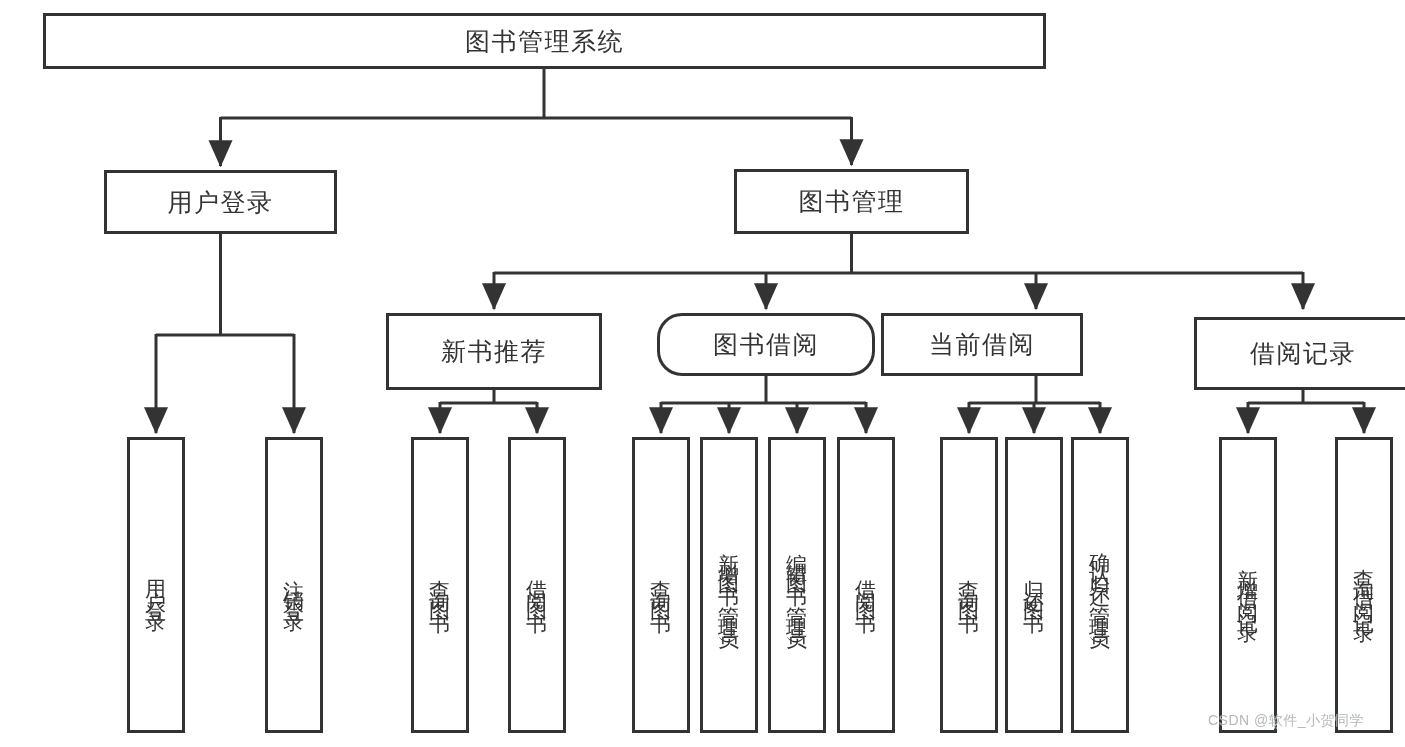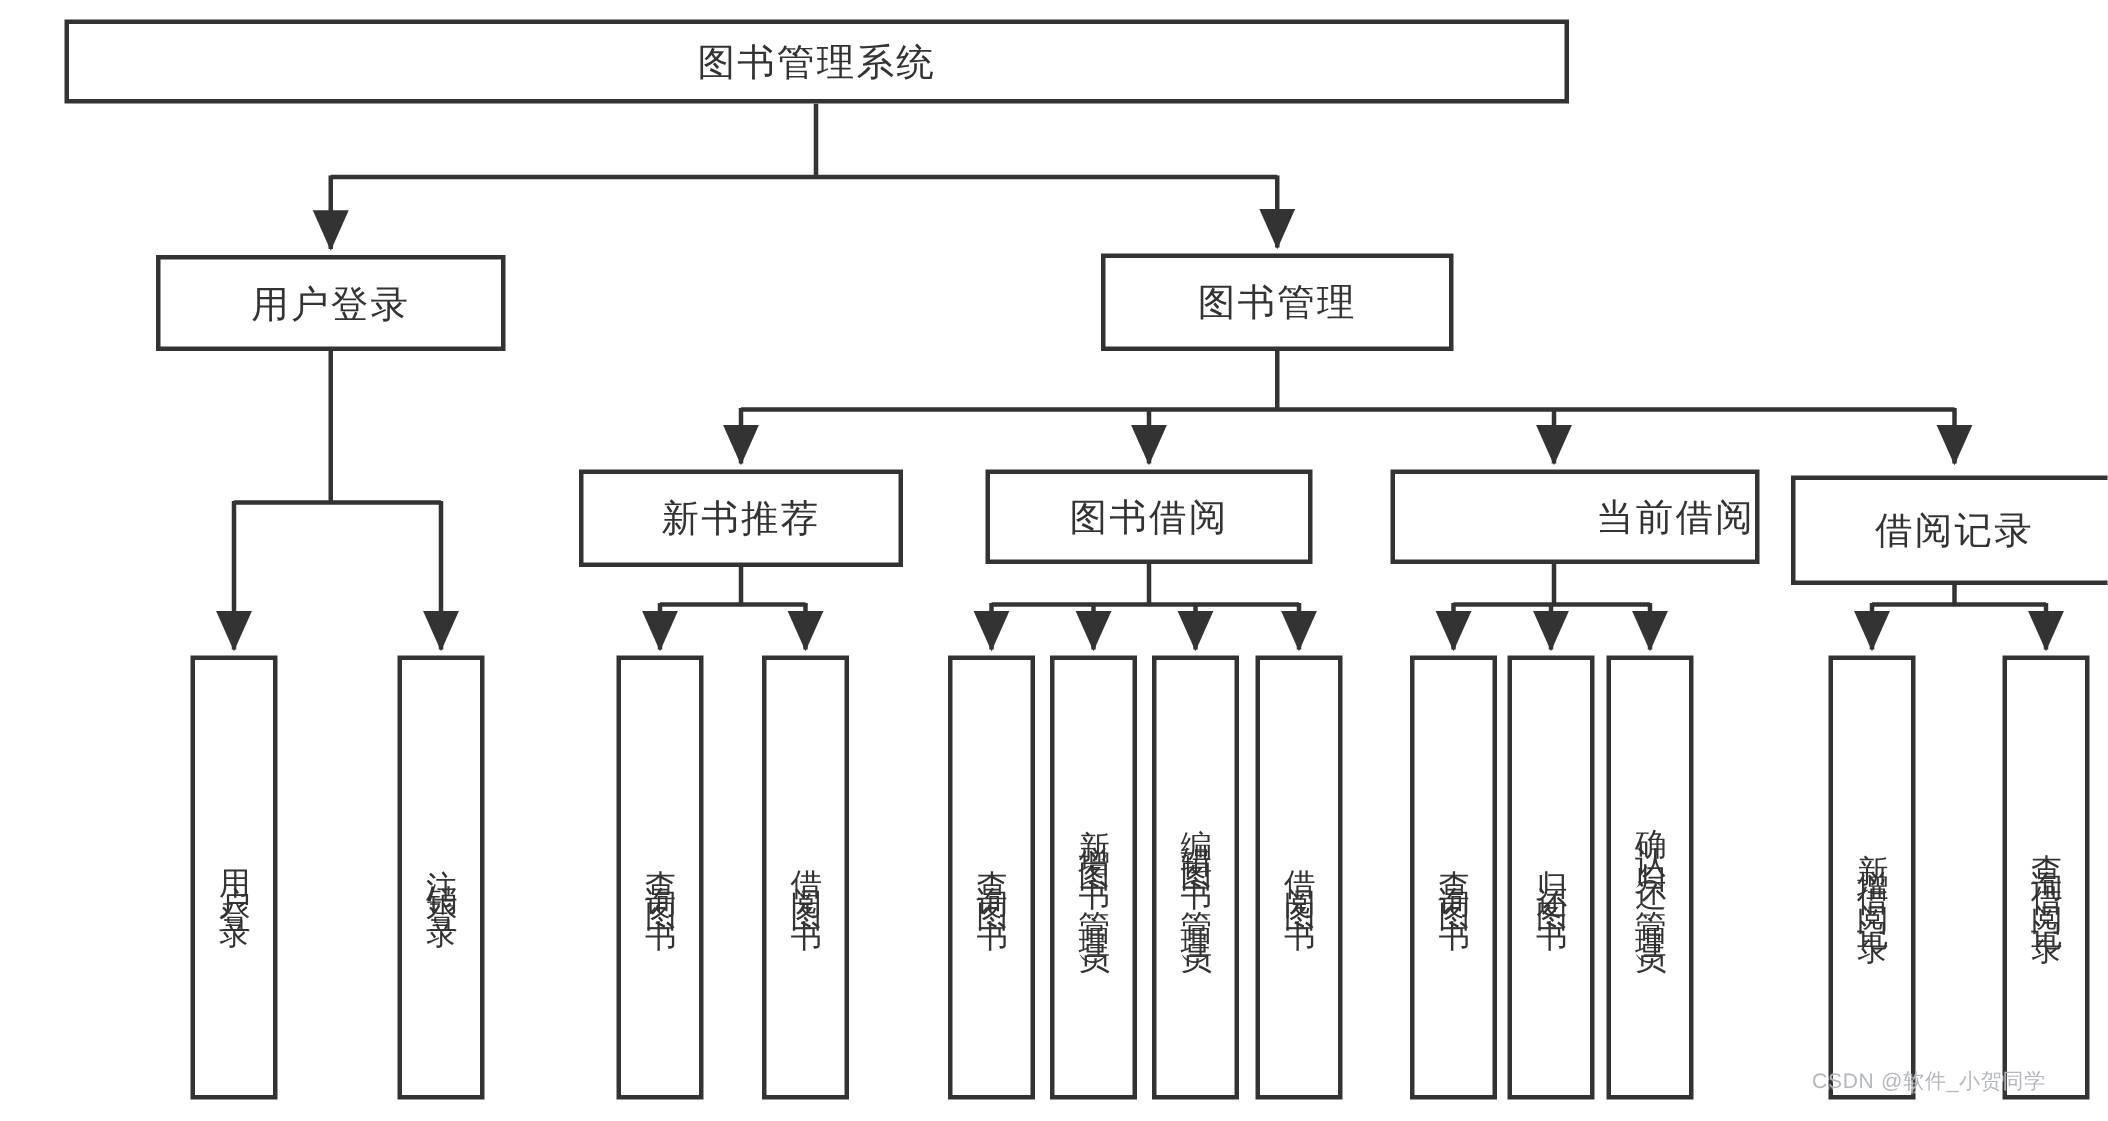--- a/index.html
+++ b/index.html
@@ -17,23 +17,23 @@
   .v-node { width:58px; top:437px; height:296px; }
   .v-node .vtext {
     writing-mode:vertical-rl; text-orientation:mixed;
     font-size:21px; line-height:1.1; letter-spacing:0.52em;
     white-space:nowrap;
   }
   
   .root    { left:21px;  top:13px;  width:1003px; height:56px; }
   .n-login { left:82px;  top:170px; width:233px;  height:64px; }
   .n-mgmt  { left:712px; top:169px; width:235px;  height:65px;align-items:center; }
-  .n-l3-1  { left:364px; top:313px; width:216px;  height:65px; }
-  .n-l3-2  { left:635px; top:313px; width:218px;  height:63px; }
-  .n-l3-3  { left:905px; top:313px; width:246px;  height:63px;justify-content:flex-end; }
+  .n-l3-1  { left:364px; top:313px; width:216px;  height:77px; }
+  .n-l3-2  { left:635px; top:313px; width:218px;  height:63px;border-radius:25px; }
+  .n-l3-3  { left:859px; top:313px; width:202px;  height:63px; }
   .n-l3-4  { left:1172px;top:317px; width:218px;  height:73px; }
   
   .lf-1  { left:105px; }  .lf-2  { left:243px; }
   .lf-3  { left:389px; }  .lf-4  { left:486px; }
   .lf-5  { left:610px; }  .lf-6  { left:678px; }
   .lf-7  { left:746px; }  .lf-8  { left:815px; }
   .lf-9  { left:918px; }  .lf-10 { left:983px; }
   .lf-11 { left:1049px; }
   .lf-12 { left:1197px; } .lf-13 { left:1313px; }
   .watermark {

